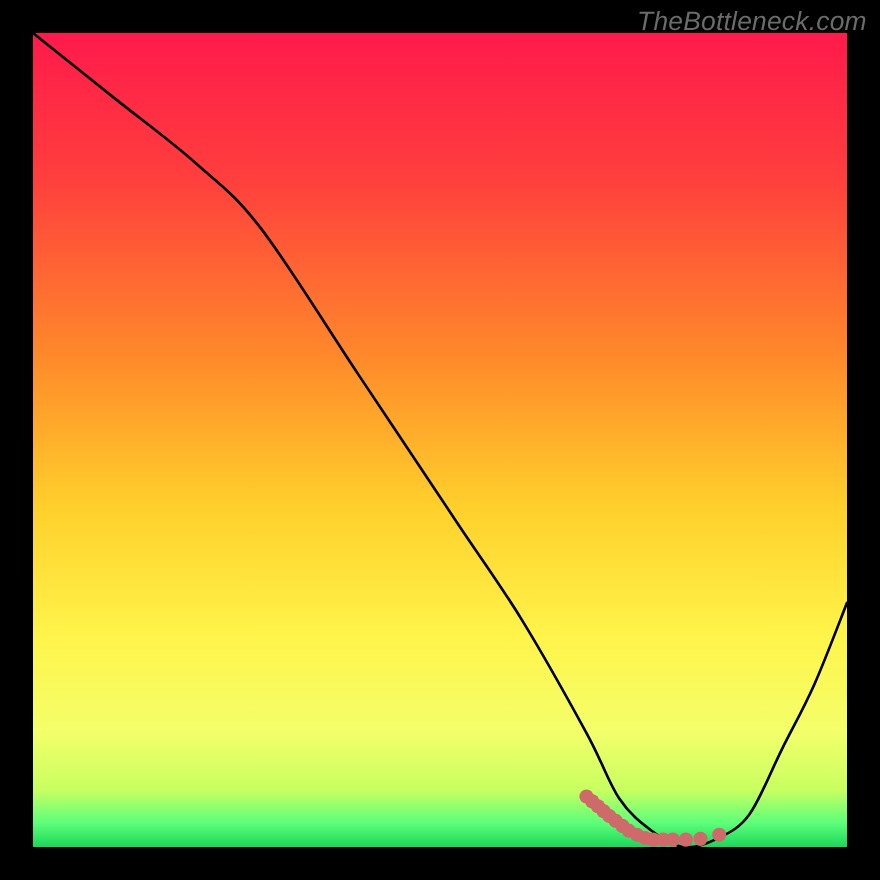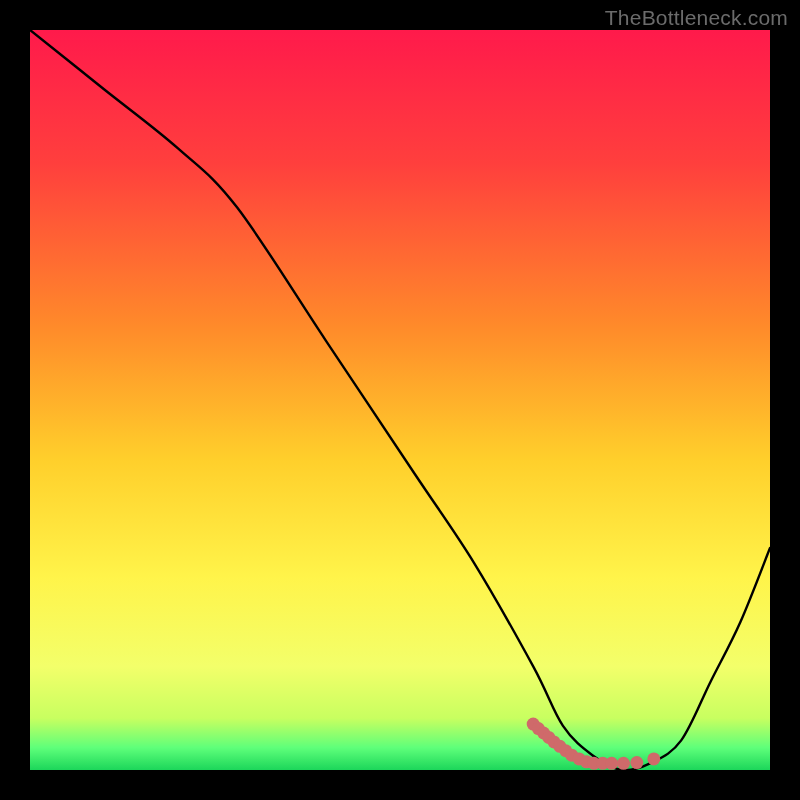--- a/index.html
+++ b/index.html
@@ -24,23 +24,24 @@
     left: 0;
     top: 0;
     width: 740px;
     height: 740px;
   }
   .watermark {
     position: absolute;
     top: 6px;
     right: 12px;
     color: #6b6b6b;
-    font-size: 21px;
+    font-size: 24px;
     font-weight: 500;
     letter-spacing: 0.2px;
+    font-style: italic;
   }
   svg { display: block; }
 </style>
 </head>
 <body>
 
 <div class="watermark">TheBottleneck.com</div>
 
 <div class="frame">
   <svg class="plot" viewBox="0 0 740 740" preserveAspectRatio="none">

